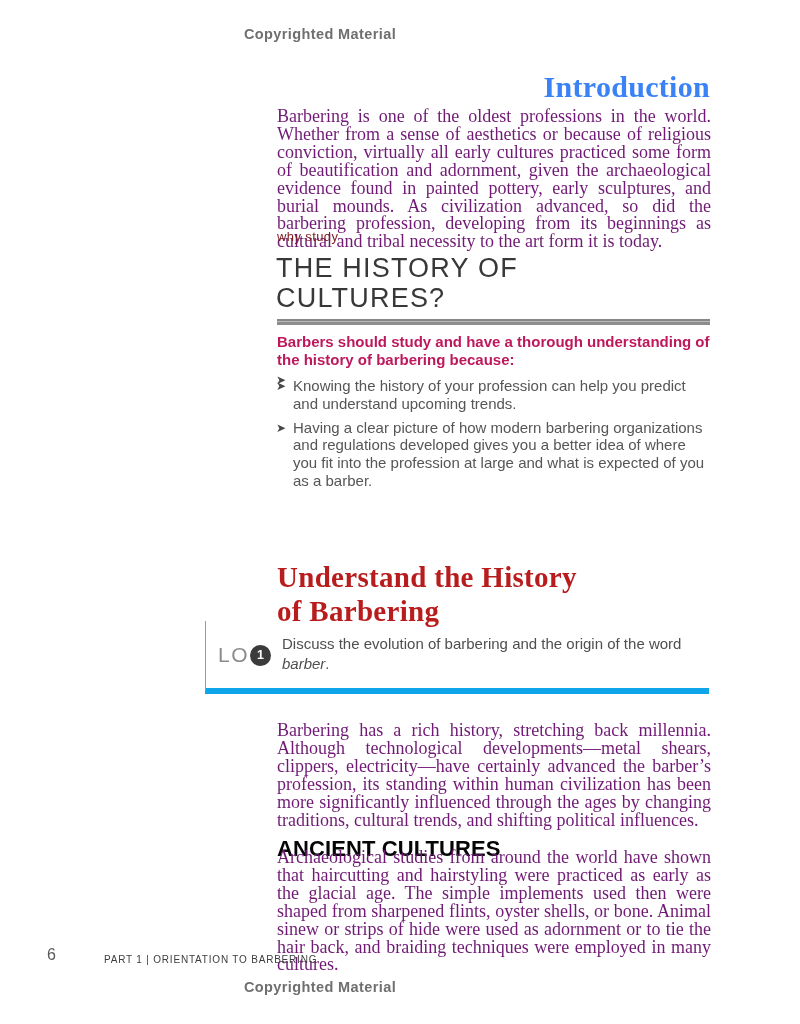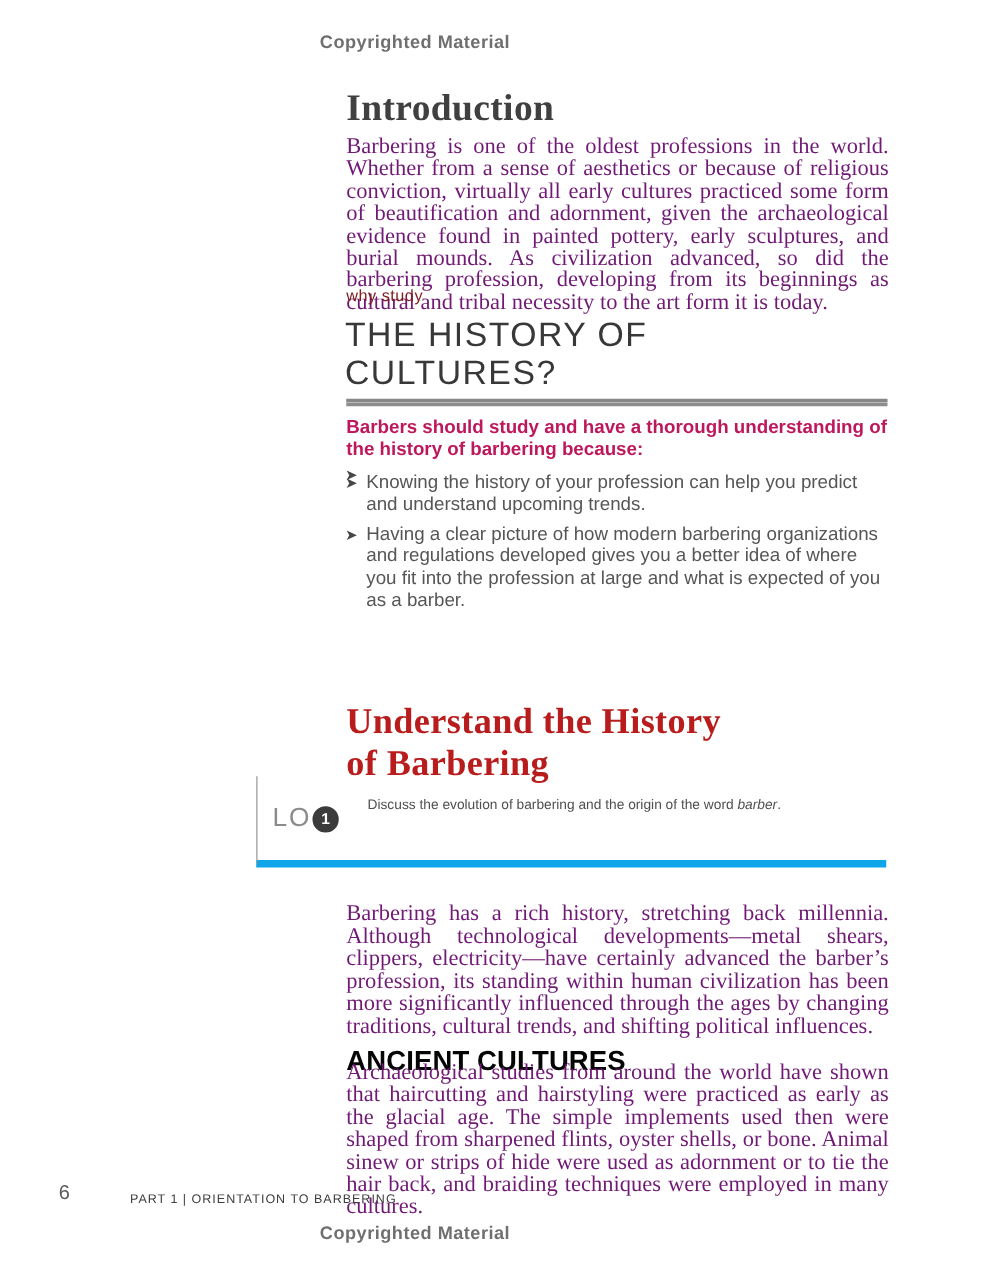--- a/index.html
+++ b/index.html
@@ -1,31 +1,31 @@
 <!DOCTYPE html>
 <html><head>
 <meta charset="utf-8">
 <style>
   html,body{margin:0;padding:0;background:#ffffff;}
   .sheet{
     position:relative;width:800px;height:1024px;background:#ffffff;overflow:hidden;
     font-family:"Liberation Sans",sans-serif;
   }
   .watermark{
-    position:absolute;left:12px;width:640px;text-align:center;
+    position:absolute;left:0;width:640px;text-align:center;
     font-family:"Liberation Sans",sans-serif;font-weight:bold;
     font-size:14.5px;color:#6f6f6f;letter-spacing:.4px;
   }
   .wm-top{top:26px;}
   .wm-bottom{top:979px;}
 
   .h1-intro{
     position:absolute;left:277px;top:50px;width:433px;
     font-family:"Liberation Serif",serif;font-weight:700;
-    font-size:30px;color:#404040;letter-spacing:.3px;
+    font-size:30px;color:#3b82f6;letter-spacing:.3px;text-align:right;
   }
   .body-para{
     position:absolute;left:277px;width:434px;
     font-family:"Liberation Serif",serif;font-size:18px;line-height:17.9px;
     color:#701a75;text-align:justify;
   }
   .p1{top:90px;}
   .p2{top:704px;}
   .p3{top:831px;}
 
@@ -72,22 +72,22 @@
   }
   .lo-label{
     font-size:21px;color:#8c8c8c;letter-spacing:1.5px;
   }
   .lo-badge{
     width:21px;height:21px;border-radius:50%;background:#3b3b3b;color:#ffffff;
     font-size:12.5px;font-weight:bold;display:flex;align-items:center;justify-content:center;
     margin-left:1px;
   }
   .lo-text{
-    position:absolute;left:88px;top:13px;width:408px;
-    font-size:11px;color:#4f4f4f;line-height:20px;
+    position:absolute;left:76px;top:13px;width:408px;
+    font-size:15px;color:#4f4f4f;line-height:20px;
   }
   .lo-text .ital{font-style:italic;}
 
   .h3-ancient{
     position:absolute;left:277px;top:814px;width:433px;
     font-size:22px;font-weight:bold;color:#050505;letter-spacing:.1px;
   }
 
   .footer-pagenum{
     position:absolute;left:47px;top:946px;

